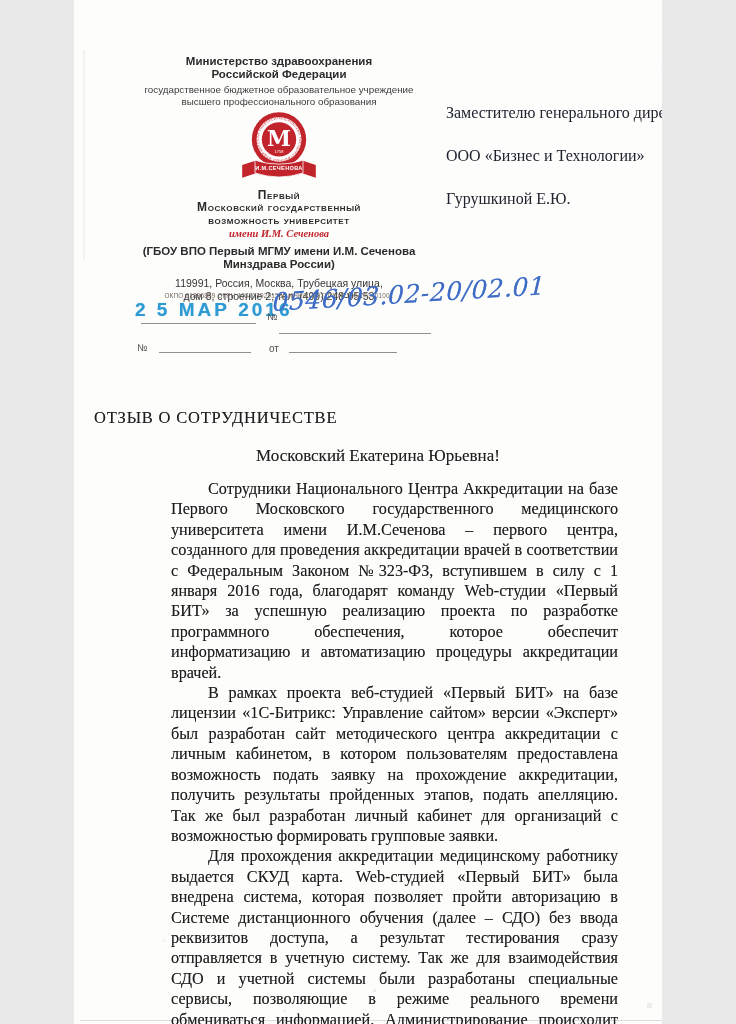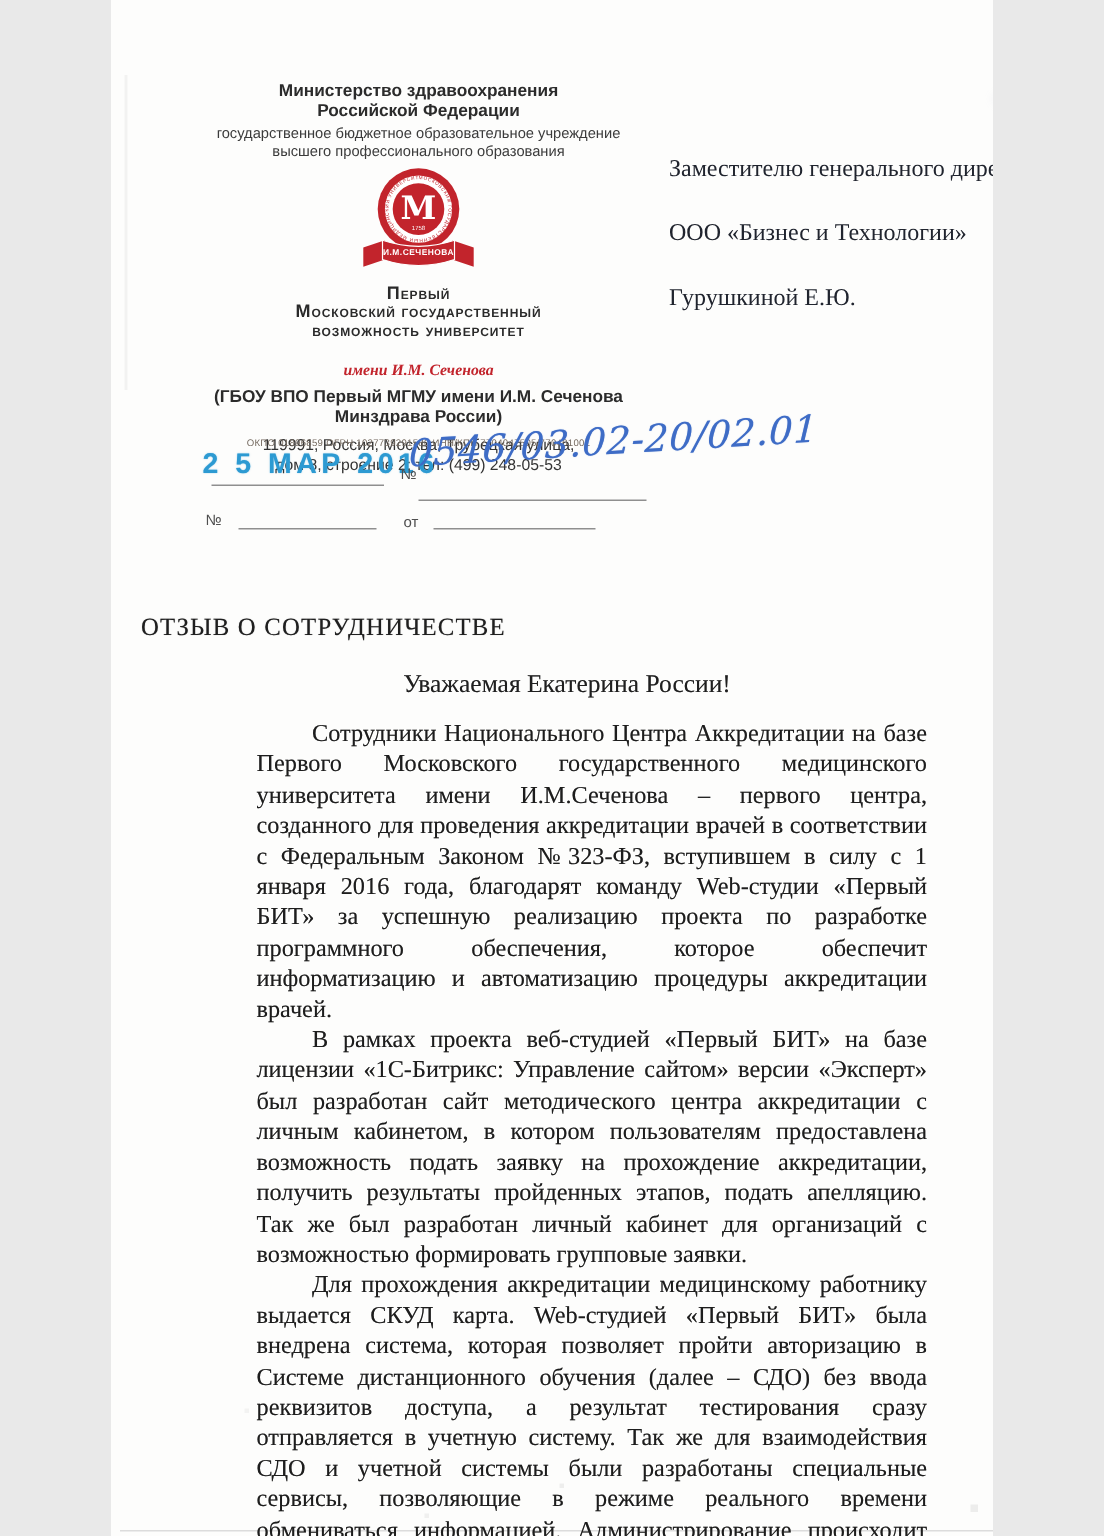--- a/index.html
+++ b/index.html
@@ -20,21 +20,21 @@
     color:#2d2d2d;
   }
   .ministry{font-weight:bold; font-size:11.5px; line-height:13px; color:#2b2b2b;}
   .orgtype{margin-top:3px; font-size:9.8px; line-height:11.5px; color:#3b3b3b;}
   .logo-wrap{margin-top:2px; height:80px;}
   .univ-name{
     font-weight:bold; font-size:12px; line-height:12.3px;
     font-variant:small-caps; letter-spacing:.6px; color:#2a2a2a;
   }
   .named-after{
-    margin-top:16px;
+    margin-top:2px;
     font-family:"Liberation Serif", serif;
     font-style:italic; font-weight:bold;
     font-size:10.5px; line-height:12px; color:#c2242c;
   }
   .official-name{margin-top:5px; font-weight:bold; font-size:11.5px; line-height:13.5px; color:#2b2b2b;}
   .address{margin-top:5px; font-size:10.5px; line-height:13px; color:#343434;}
   .codes{
     position:absolute; left:40px; top:292px; width:330px;
     text-align:center;
     font-family:"Liberation Sans", sans-serif;
@@ -171,21 +171,21 @@
     <div class="u-line" style="left:160px; top:56px; width:108px;"></div>
   </div>
 
   <div class="recipient">
     <div>Заместителю генерального директора</div>
     <div>ООО «Бизнес и Технологии»</div>
     <div>Гурушкиной Е.Ю.</div>
   </div>
 
   <div class="title">ОТЗЫВ О СОТРУДНИЧЕСТВЕ</div>
-  <div class="salutation">Уважаемая Екатерина России!</div>
+  <div class="salutation">Московский Екатерина Юрьевна!</div>
 
   <div class="body-text">
     <p>Сотрудники Национального Центра Аккредитации на базе Первого Московского государственного медицинского университета имени И.М.Сеченова – первого центра, созданного для проведения аккредитации врачей в соответствии с Федеральным Законом №323-ФЗ, вступившем в силу с 1 января 2016 года, благодарят команду Web-студии «Первый БИТ» за успешную реализацию проекта по разработке программного обеспечения, которое обеспечит информатизацию и автоматизацию процедуры аккредитации врачей.</p>
     <p>В рамках проекта веб-студией «Первый БИТ» на базе лицензии «1С-Битрикс: Управление сайтом» версии «Эксперт» был разработан сайт методического центра аккредитации с личным кабинетом, в котором пользователям предоставлена возможность подать заявку на прохождение аккредитации, получить результаты пройденных этапов, подать апелляцию. Так же был разработан личный кабинет для организаций с возможностью формировать групповые заявки.</p>
     <p>Для прохождения аккредитации медицинскому работнику выдается СКУД карта. Web-студией «Первый БИТ» была внедрена система, которая позволяет пройти авторизацию в Системе дистанционного обучения (далее – СДО) без ввода реквизитов доступа, а результат тестирования сразу отправляется в учетную систему. Так же для взаимодействия СДО и учетной системы были разработаны специальные сервисы, позволяющие в режиме реального времени обмениваться информацией. Администрирование происходит через систему управления «1С-Битрикс».</p>
   </div>
 
 </div>
 
 </body></html>

